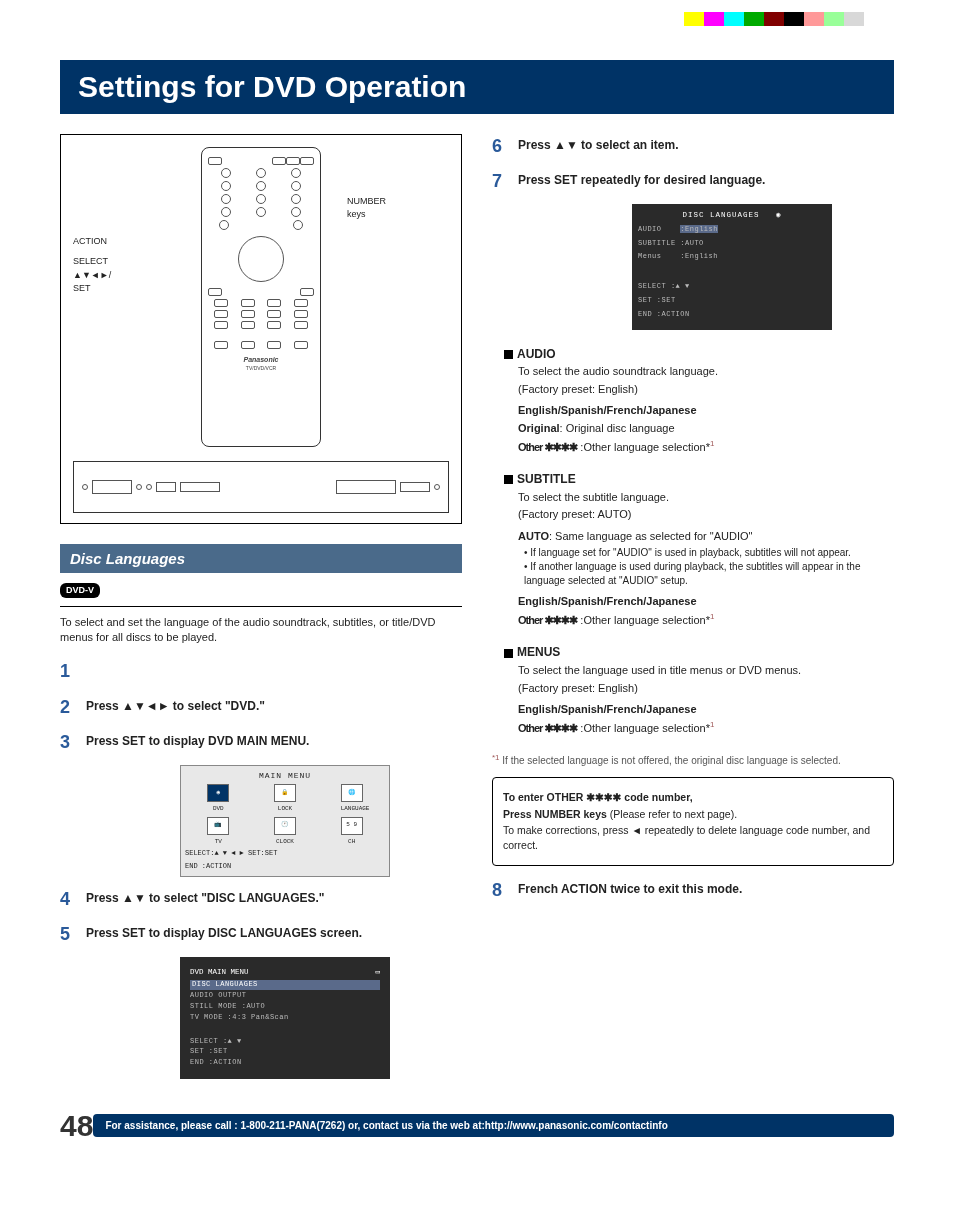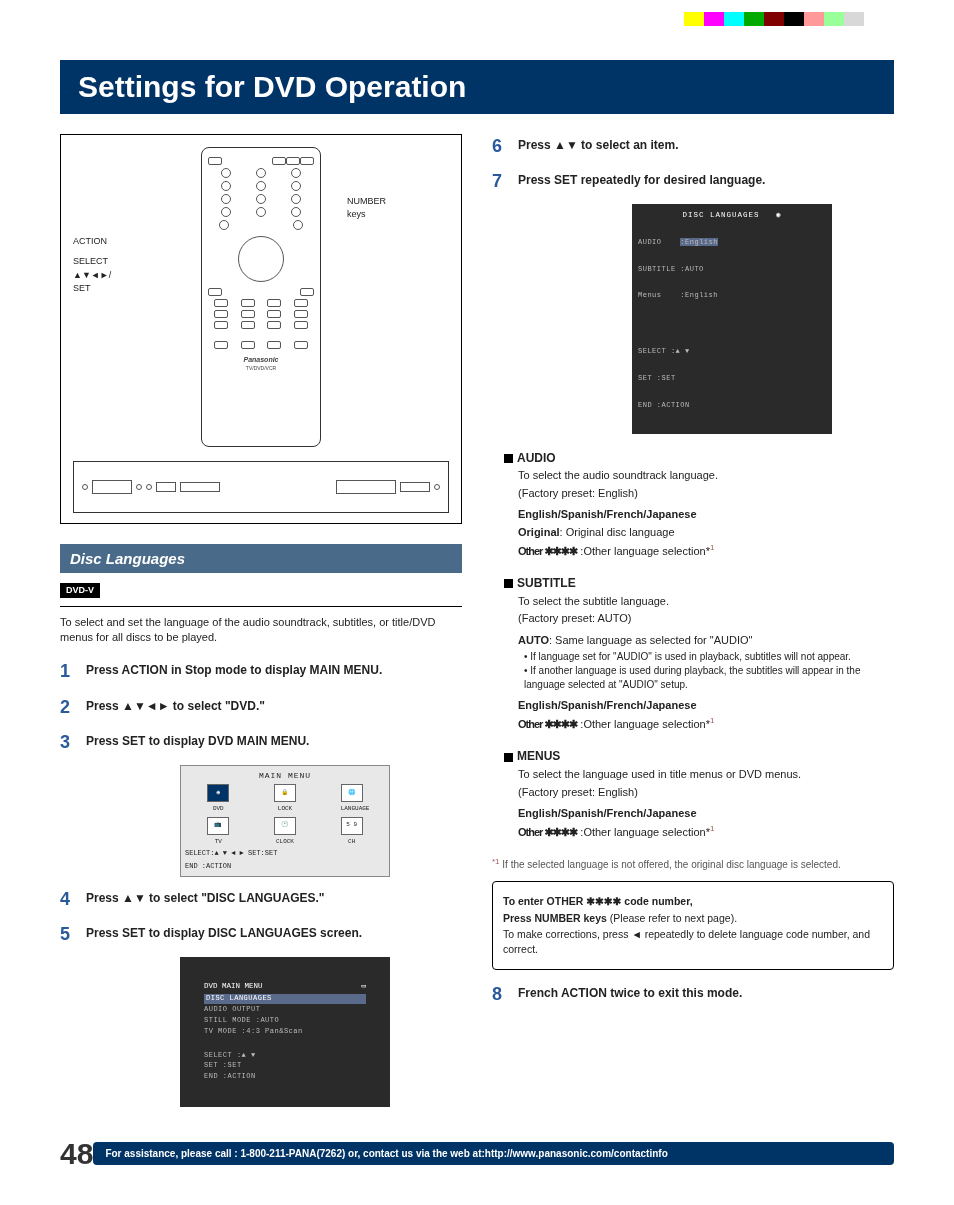--- a/index.html
+++ b/index.html
@@ -16,39 +16,39 @@
   .remote-row { display: flex; justify-content: space-around; margin: 3px 0; }
   .remote-btn { width: 10px; height: 10px; border: 1px solid #555; border-radius: 50%; }
   .remote-btn.sq { border-radius: 2px; width: 14px; height: 8px; }
   .remote-dpad { width: 46px; height: 46px; border: 1px solid #555; border-radius: 50%; margin: 6px auto; position: relative; }
   .remote-brand { text-align: center; font-size: 7px; font-weight: bold; margin-top: 6px; font-style: italic; }
   .label-left { position: absolute; font-size: 9px; text-align: left; }
   .label-right { position: absolute; font-size: 9px; }
   .vcr-box { position: absolute; bottom: 10px; left: 12px; right: 12px; height: 52px; border: 1px solid #333; }
   .vcr-inner { height: 100%; display: flex; align-items: center; padding: 0 8px; gap: 4px; font-size: 4px; }
   .section-header { background: #4a6a8a; color: #fff; font-weight: bold; padding: 4px 10px; font-size: 15px; font-style: italic; margin-bottom: 8px; }
-  .dvd-badge { display: inline-block; background: #000; color: #fff; font-size: 9px; font-weight: bold; padding: 1px 6px; border-radius: 0; margin-bottom: 6px; }
+  .dvd-badge { display: inline-block; background: #000; color: #fff; font-size: 9px; font-weight: bold; padding: 1px 6px; border-radius: 6px; margin-bottom: 6px; }
   .intro { font-size: 11px; margin-bottom: 14px; }
   .step { display: flex; gap: 10px; margin-bottom: 10px; align-items: flex-start; }
   .step-num { color: #2a5a9a; font-size: 18px; font-weight: bold; width: 16px; flex-shrink: 0; }
   .step-text { font-size: 12px; font-weight: bold; padding-top: 3px; }
   .osd { margin: 10px 0 10px 120px; background: #e8e8e8; border: 1px solid #888; width: 210px; font-family: "Courier New", monospace; font-size: 7.5px; padding: 4px; }
   .osd .osd-title { text-align: center; font-size: 8px; margin-bottom: 3px; letter-spacing: 1px; }
   .osd-row { display: flex; justify-content: space-around; margin: 3px 0; }
   .osd-icon { width: 22px; height: 18px; border: 1px solid #666; background: #fff; display: flex; align-items: center; justify-content: center; font-size: 6px; }
   .osd-icon.dvd { background: #003366; color: #fff; }
   .osd-lbl { font-size: 6px; text-align: center; width: 22px; }
   .osd-foot { font-size: 7px; margin-top: 3px; }
-  .osd-dark { margin: 10px 0 10px 120px; background: #2a2a2a; color: #bbb; width: 210px; font-family: "Courier New", monospace; font-size: 7px; padding: 24px; }
+  .osd-dark { margin: 10px 0 10px 120px; background: #2a2a2a; color: #bbb; width: 210px; font-family: "Courier New", monospace; font-size: 7px; padding: 10px; }
   .osd-dark .hdr { color: #fff; display: flex; justify-content: space-between; font-size: 7.5px; margin-bottom: 3px; }
   .osd-dark .hl { background: #5a6a8a; color: #fff; padding: 0 2px; }
   .osd-dark .line { margin: 1px 0; letter-spacing: 0.5px; }
   .osd-dark-r { margin: 4px 0 16px 140px; background: #2a2a2a; color: #bbb; width: 200px; font-family: "Courier New", monospace; font-size: 7px; padding: 6px; }
   .osd-dark-r .hdr { text-align: center; color: #fff; font-size: 7.5px; letter-spacing: 1px; margin-bottom: 3px; }
-  .osd-dark-r .line { margin: 17px 0; letter-spacing: 0.5px; }
+  .osd-dark-r .line { margin: 4px 0; letter-spacing: 0.5px; }
   .osd-dark-r .hl { background: #5a6a8a; }
   .sub-section { margin: 10px 0 16px 12px; }
   .sub-head { font-weight: bold; font-size: 12px; }
   .sub-head .sq { display: inline-block; width: 9px; height: 9px; background: #000; margin-right: 4px; vertical-align: middle; }
   .sub-body { font-size: 11px; margin-left: 14px; }
   .sub-body p { margin: 2px 0; }
   .sub-body .opt { margin-top: 6px; }
   .sub-body ul { list-style: none; margin: 2px 0 2px 6px; font-size: 10px; }
   .sub-body ul li::before { content: "• "; }
   .footnote { font-size: 10px; color: #555; margin: 8px 0; }
@@ -178,21 +178,20 @@
         </div>
       </div>
 
       <div class="section-header">Disc Languages</div>
       <span class="dvd-badge">DVD-V</span>
       <div style="border-top:1px solid #000; margin:2px 0 8px 0;"></div>
       <p class="intro">To select and set the language of the audio soundtrack, subtitles, or title/DVD menus for all discs to be played.</p>
 
       <div class="step">
         <span class="step-num">1</span>
-        <span class="step-text">Press ACTION in Stop mode to display MAIN MENU.</span>
       </div>
       <div class="step">
         <span class="step-num">2</span>
         <span class="step-text">Press ▲▼◄► to select "DVD."</span>
       </div>
       <div class="step">
         <span class="step-num">3</span>
         <span class="step-text">Press SET to display DVD MAIN MENU.</span>
       </div>
 

